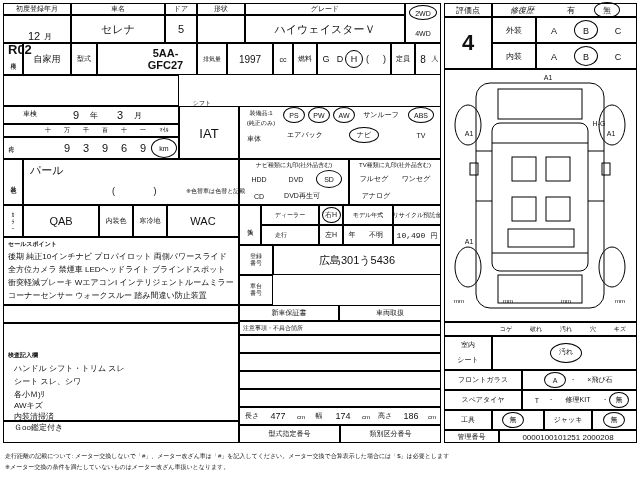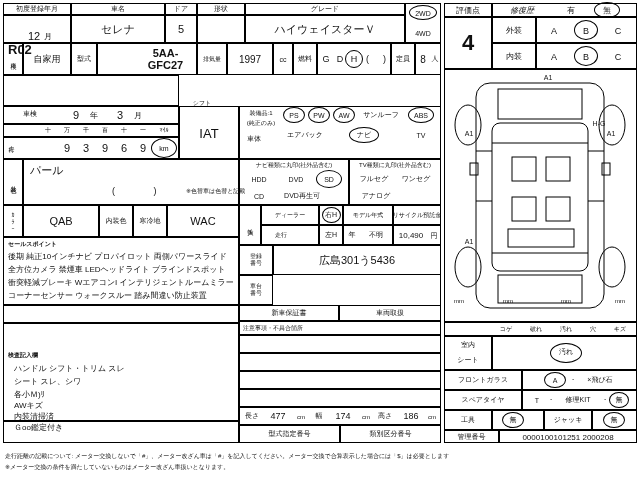--- a/index.html
+++ b/index.html
@@ -171,21 +171,21 @@
 
   <div class="bx" style="left:343px;top:205px;width:50px;height:20px;"></div>
   <div class="nb c t6" style="left:343px;top:209px;width:50px;height:12px;">モデル年式</div>
   <div class="bx" style="left:343px;top:225px;width:50px;height:20px;"></div>
   <div class="nb c t7" style="left:345px;top:229px;width:14px;height:12px;">年</div>
   <div class="nb c t7" style="left:362px;top:229px;width:28px;height:12px;">不明</div>
 
   <div class="bx" style="left:393px;top:205px;width:48px;height:20px;"></div>
   <div class="nb c t6" style="left:391px;top:209px;width:52px;height:12px;">リサイクル預託金</div>
   <div class="bx" style="left:393px;top:225px;width:48px;height:20px;"></div>
-  <div class="nb c t8" style="left:392px;top:229px;width:38px;height:12px;">10,490</div>
+  <div class="nb c t8" style="left:392px;top:229px;width:38px;height:12px;font-family:Liberation Mono, monospace;">10,490</div>
   <div class="nb c t7" style="left:428px;top:230px;width:12px;height:12px;">円</div>
 
   <div class="bx" style="left:3px;top:237px;width:236px;height:68px;"></div>
   <div class="nb l t6 b" style="left:8px;top:239px;width:80px;height:10px;">セールスポイント</div>
   <div class="nb l t8" style="left:8px;top:250px;width:230px;height:13px;">後期 純正10インチナビ プロパイロット 両側パワースライド</div>
   <div class="nb l t8" style="left:8px;top:276px;width:230px;height:13px;">衝突軽減ブレーキ WエアコンI インテリジェントルームミラー</div>
   <div class="nb l t8" style="left:8px;top:263px;width:230px;height:13px;">全方位カメラ 禁煙車 LEDヘッドライト ブラインドスポット</div>
   <div class="nb l t8" style="left:8px;top:289px;width:230px;height:13px;">コーナーセンサー ウォークスルー 踏み間違い防止装置</div>
 
   <div class="bx" style="left:239px;top:245px;width:34px;height:30px;"></div>

